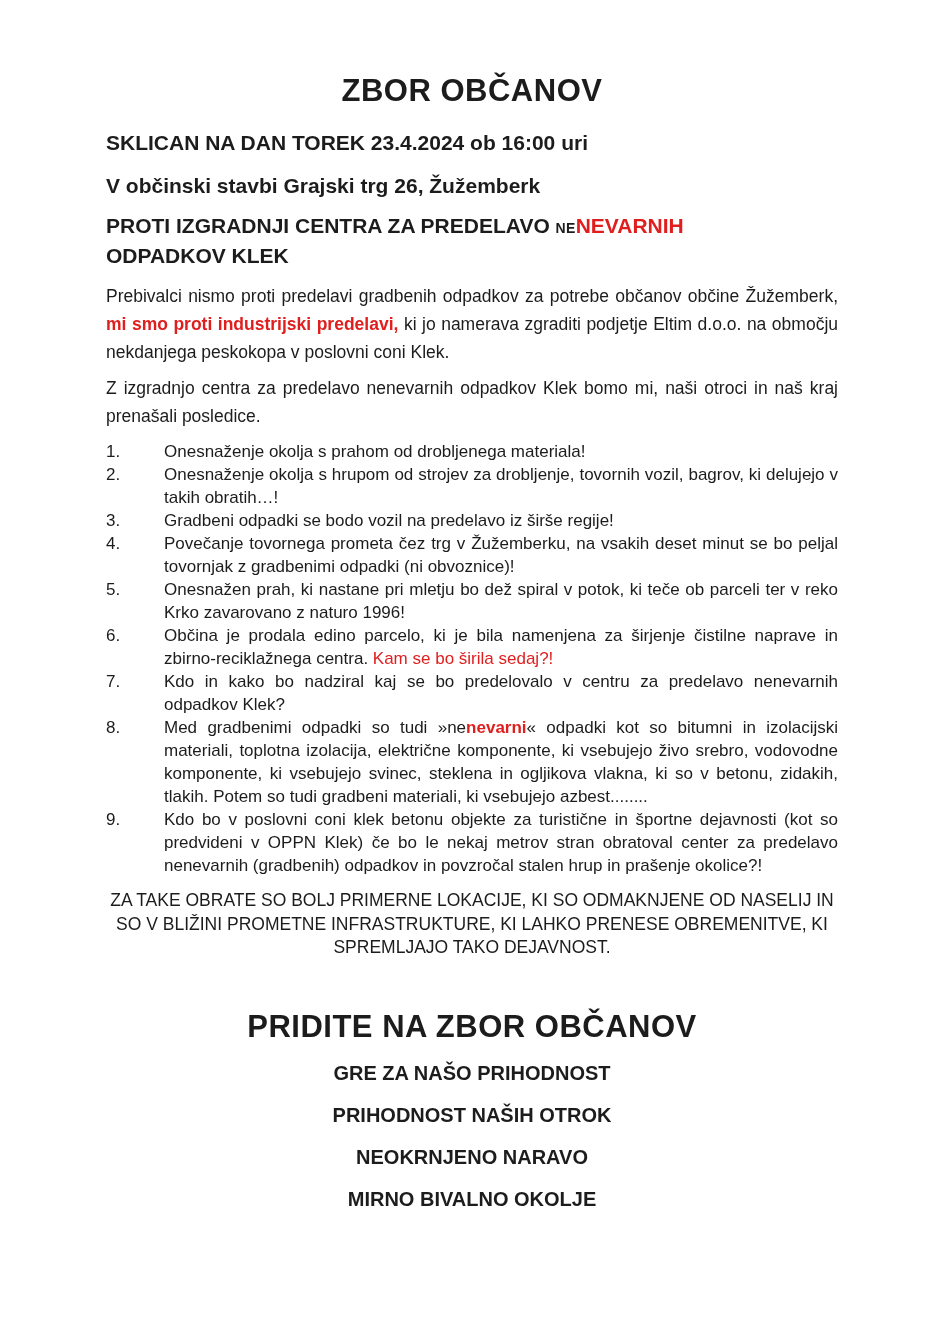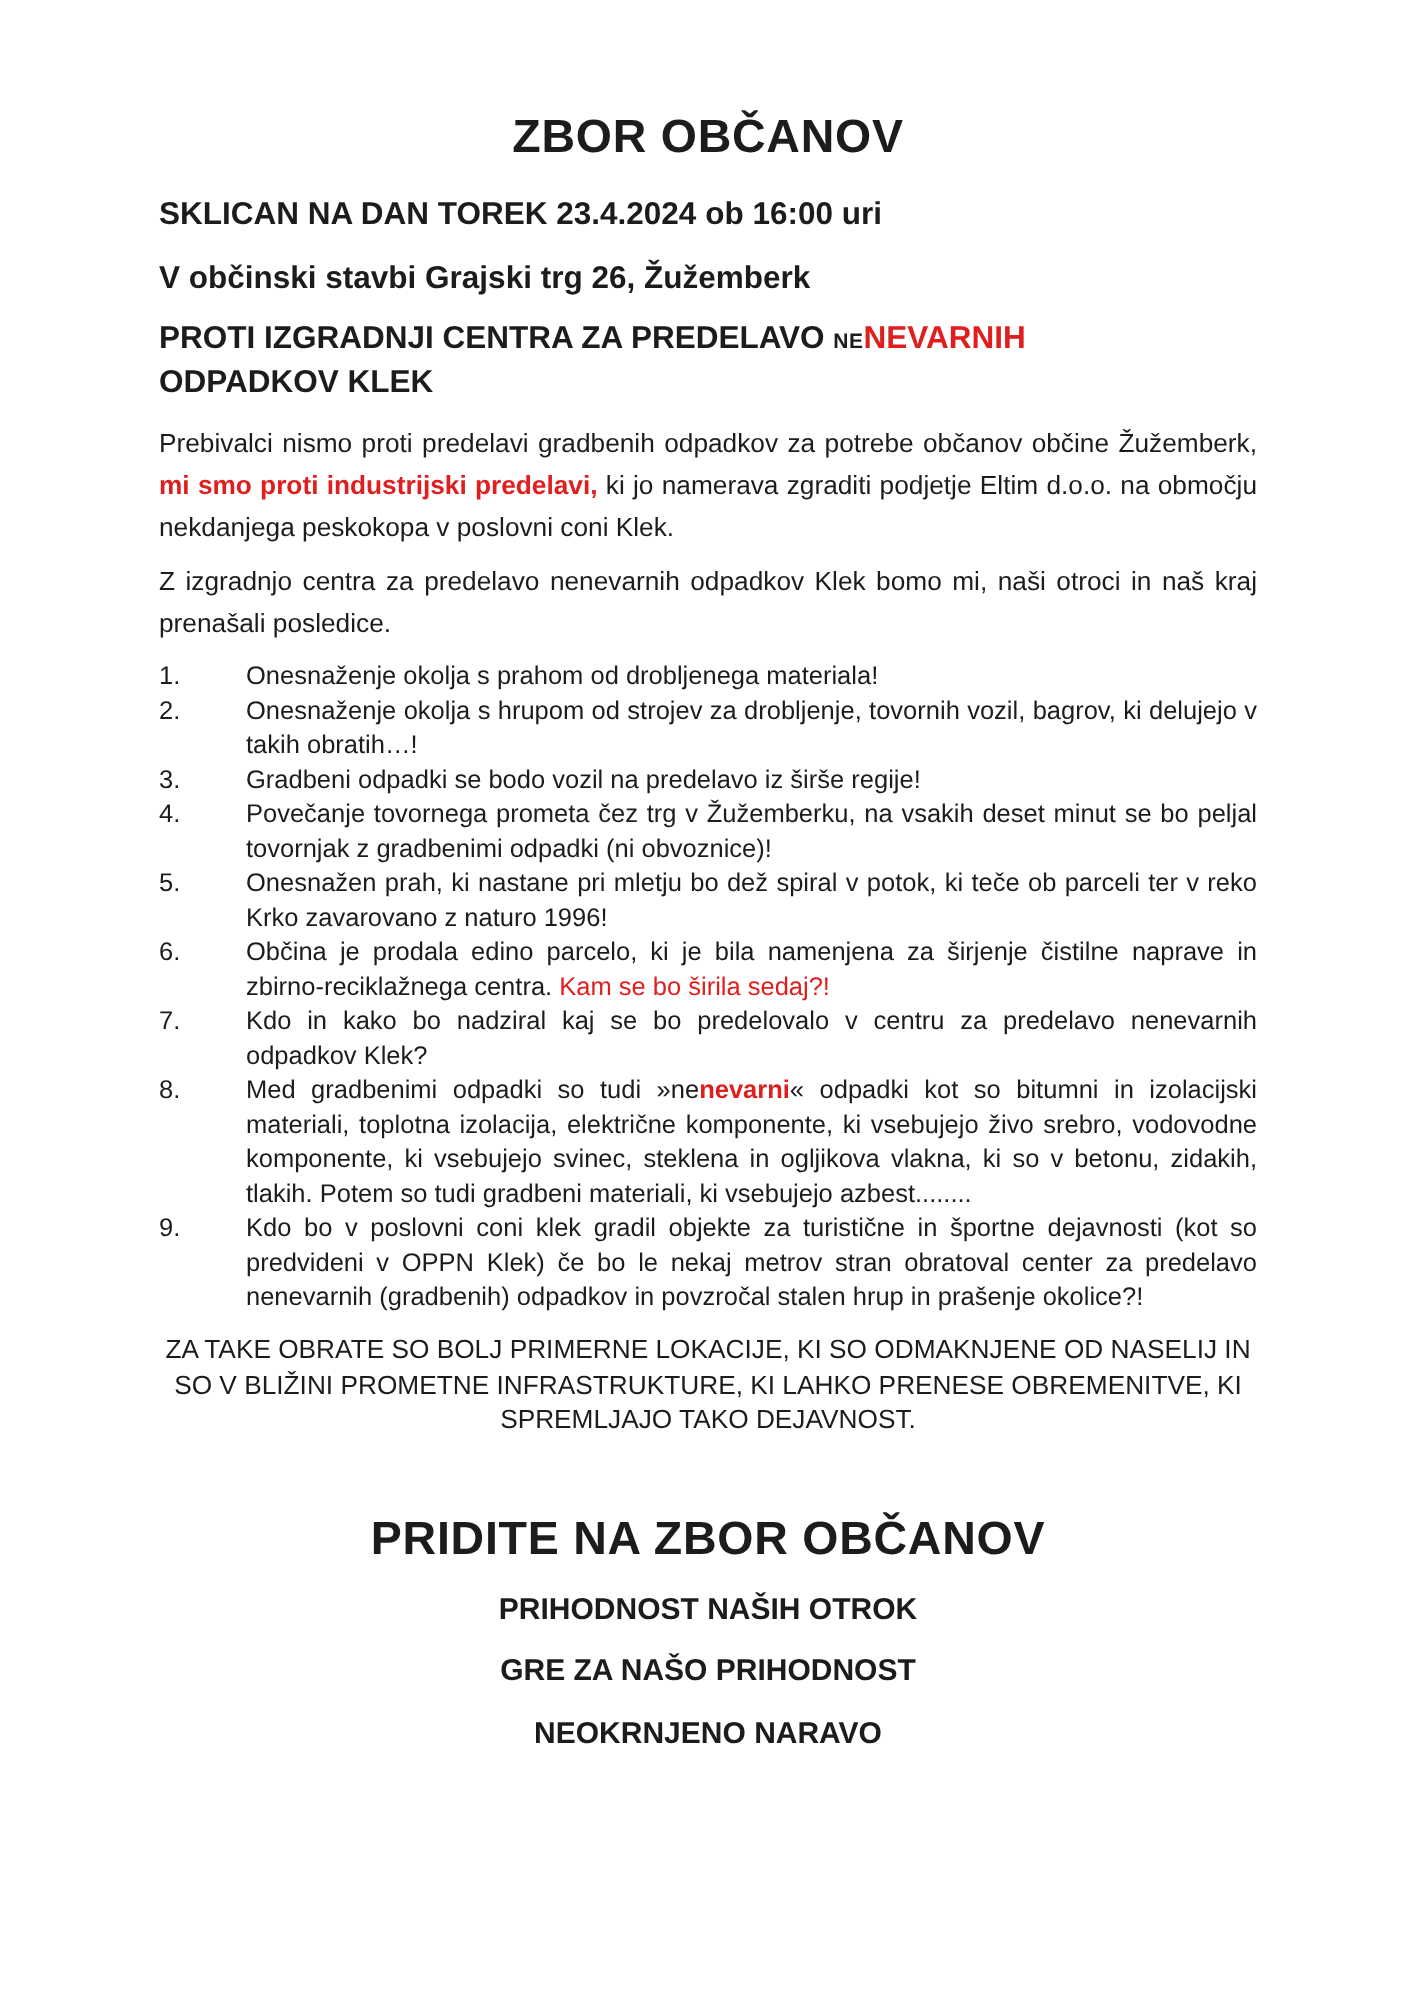--- a/index.html
+++ b/index.html
@@ -140,26 +140,27 @@
     <div class="list-item">
       <span class="list-num">7.</span>
       <div class="list-text"><span>Kdo in kako bo nadziral kaj se bo predelovalo v centru za predelavo nenevarnih odpadkov Klek?</span></div>
     </div>
     <div class="list-item">
       <span class="list-num">8.</span>
       <div class="list-text"><span>Med gradbenimi odpadki so tudi »ne</span><span class="red bold">nevarni</span><span>« odpadki kot so bitumni in izolacijski materiali, toplotna izolacija, električne komponente, ki vsebujejo živo srebro, vodovodne komponente, ki vsebujejo svinec,  steklena in ogljikova vlakna, ki so v betonu, zidakih, tlakih. Potem so tudi gradbeni materiali, ki vsebujejo azbest........</span></div>
     </div>
     <div class="list-item">
       <span class="list-num">9.</span>
-      <div class="list-text"><span>Kdo bo v poslovni coni klek gradil objekte za turistične in športne dejavnosti (kot so predvideni v OPPN Klek) če bo le nekaj metrov stran obratoval center za predelavo nenevarnih (gradbenih) odpadkov in povzročal stalen hrup in prašenje okolice?!</span></div>
+      <div class="list-text"><span>Kdo bo v poslovni coni klek betonu objekte za turistične in športne dejavnosti (kot so predvideni v OPPN Klek) če bo le nekaj metrov stran obratoval center za predelavo nenevarnih (gradbenih) odpadkov in povzročal stalen hrup in prašenje okolice?!</span></div>
     </div>
   </div>
 
 
   <div class="statement2">ZA TAKE OBRATE SO BOLJ PRIMERNE LOKACIJE, KI SO ODMAKNJENE OD NASELIJ IN SO V BLIŽINI PROMETNE INFRASTRUKTURE, KI LAHKO PRENESE OBREMENITVE, KI SPREMLJAJO TAKO DEJAVNOST.</div>
 
   <h2 class="footer-headline">PRIDITE NA ZBOR OBČANOV</h2>
 
+  <div class="footer-line fl-0">GRE ZA NAŠO PRIHODNOST</div>
   <div class="footer-line fl-1">PRIHODNOST NAŠIH OTROK</div>
-  <div class="footer-line fl-0">GRE ZA NAŠO PRIHODNOST</div>
   <div class="footer-line fl-2">NEOKRNJENO NARAVO</div>
+  <div class="footer-line fl-3">MIRNO BIVALNO OKOLJE</div>
 
 </div>
 
 </body></html>

